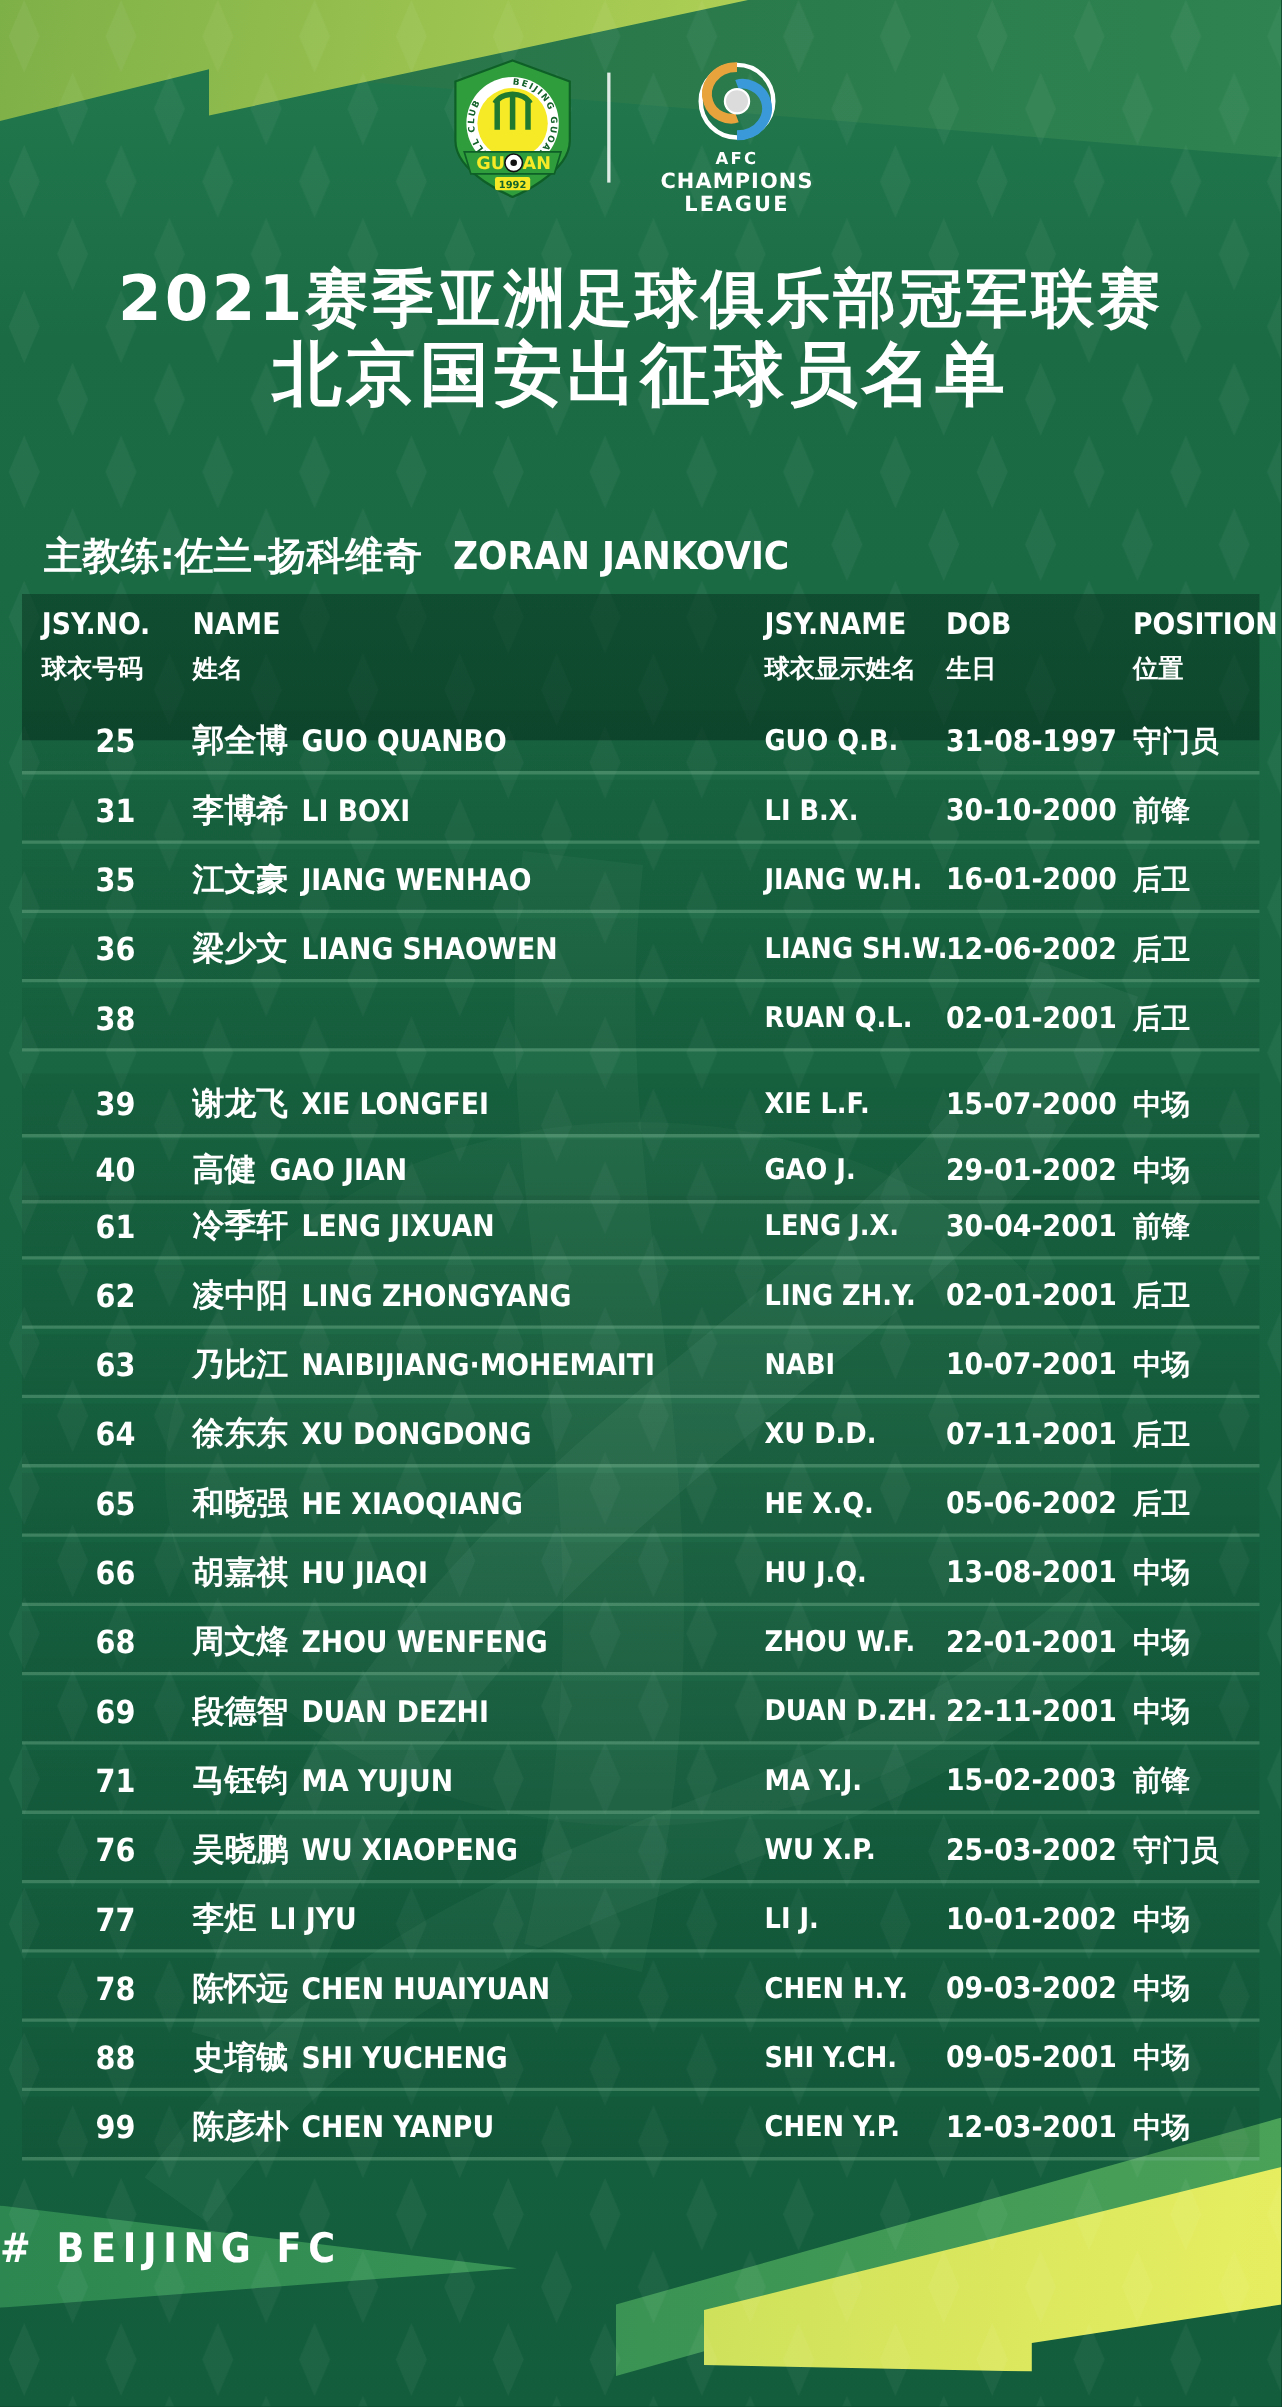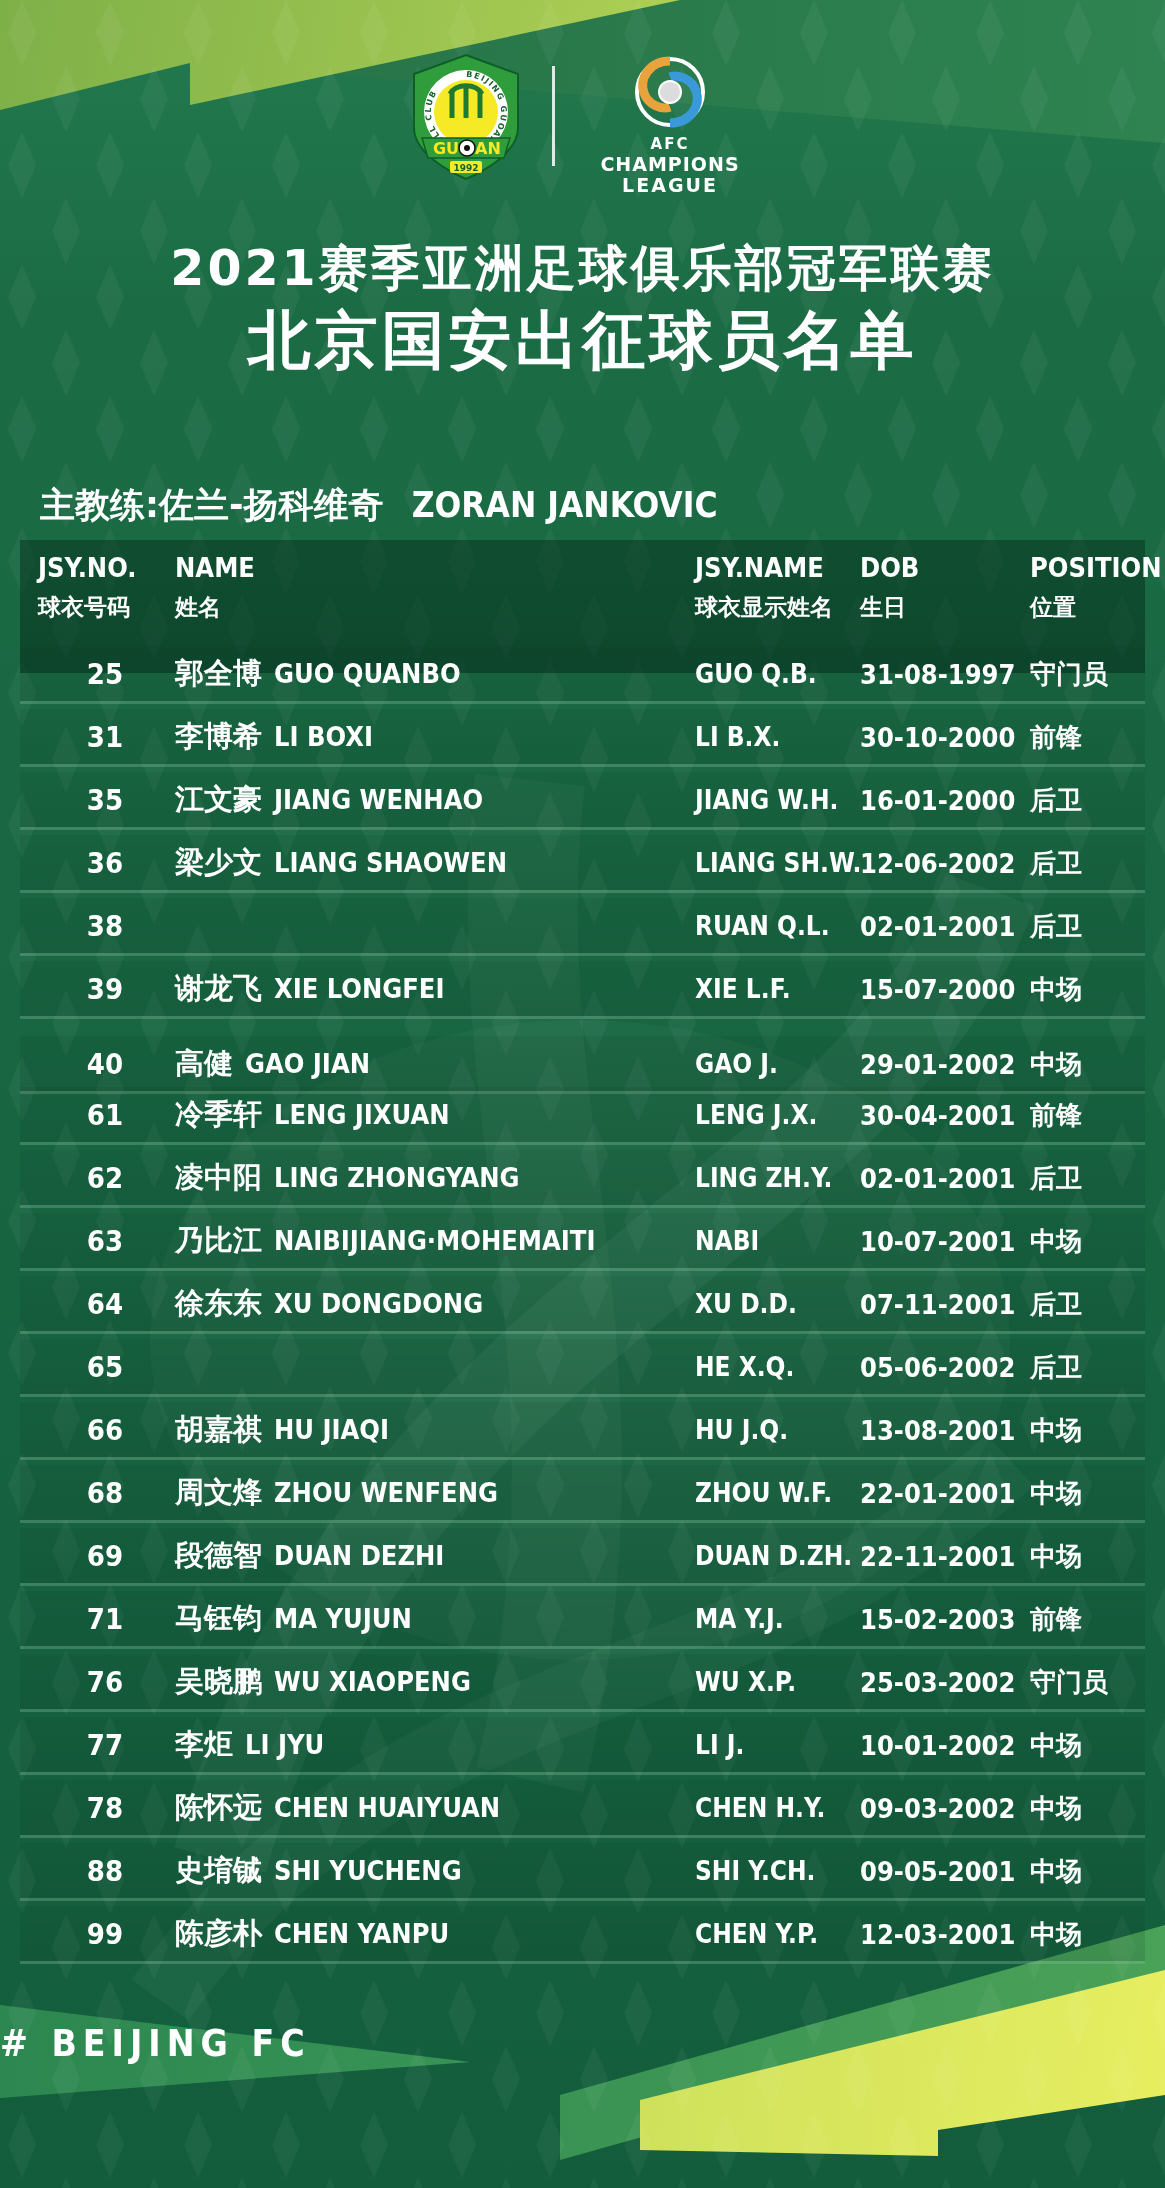--- a/index.html
+++ b/index.html
@@ -28,21 +28,21 @@
   
   .bottom-yellow{position:absolute;left:0;top:1940px;width:1165px;height:248px;
     background:linear-gradient(95deg,#8cbd53 0%,#c9de5a 45%,#e7ee60 100%);
     clip-path:polygon(640px 160px,1165px 30px,1165px 155px,938px 190px,938px 216px,640px 210px);}
   .watermark{position:absolute;left:110px;top:600px;opacity:1;}
   .pattern-layer{position:absolute;inset:0;}
   
   .logo-row{position:absolute;top:52px;left:0;width:100%;display:flex;justify-content:center;align-items:flex-start;gap:30px;}
   .logo-divider{width:3px;height:100px;background:rgba(255,255,255,.85);margin-top:14px;}
   .title{position:absolute;left:0;width:100%;text-align:center;font-weight:900;line-height:1.05;}
-  .title1{top:243px;font-size:49px;letter-spacing:3px;}
+  .title1{top:243px;font-size:57px;letter-spacing:3px;}
   .title2{top:308px;font-size:63px;letter-spacing:4px;}
   .coach{position:absolute;left:40px;top:482px;font-size:35px;font-weight:bold;white-space:nowrap;}
   .coach .en{margin-left:16px;font-stretch:condensed;}
   
   .thead{position:absolute;left:20px;top:540px;width:1125px;height:133px;
     background:linear-gradient(180deg,rgba(5,48,29,.50),rgba(5,48,29,.58));}
   .hcell{position:absolute;top:0;height:100%;}
   .hcell .en{position:absolute;top:12px;font-size:27px;font-weight:bold;white-space:nowrap;font-stretch:condensed;}
   .hcell .cn{position:absolute;top:52px;font-size:23px;font-weight:bold;white-space:nowrap;}
   .h-no{left:18px}.h-name{left:155px}.h-jsy{left:675px}.h-dob{left:840px}.h-pos{left:1010px}
@@ -204,21 +204,21 @@
     <span class="cell c-pos">后卫</span>
   </div>
 
   <div class="trow" style="top: 252px;">
     <span class="cell c-no">38</span>
     <span class="cell c-jsy">RUAN Q.L.</span>
     <span class="cell c-dob">02-01-2001</span>
     <span class="cell c-pos">后卫</span>
   </div>
 
-  <div class="trow" style="top: 315px;">
+  <div class="trow" style="top: 330px;">
     <span class="cell c-no">39</span>
     <span class="cell c-name">
       <span class="cn">谢龙飞</span><span class="en">XIE LONGFEI</span>
     </span>
     <span class="cell c-jsy">XIE L.F.</span>
     <span class="cell c-dob">15-07-2000</span>
     <span class="cell c-pos">中场</span>
   </div>
 
   <div class="trow" style="top: 378px; margin-top: 12px;">
@@ -266,20 +266,23 @@
     <span class="cell c-name">
       <span class="cn">徐东东</span><span class="en">XU DONGDONG</span>
     </span>
     <span class="cell c-jsy">XU D.D.</span>
     <span class="cell c-dob">07-11-2001</span>
     <span class="cell c-pos">后卫</span>
   </div>
 
   <div class="trow" style="top: 693px;">
     <span class="cell c-no">65</span>
+    <span class="cell c-name">
+      <span class="cn">和晓强</span><span class="en">HE XIAOQIANG</span>
+    </span>
     <span class="cell c-jsy">HE X.Q.</span>
     <span class="cell c-dob">05-06-2002</span>
     <span class="cell c-pos">后卫</span>
   </div>
 
   <div class="trow" style="top: 756px;">
     <span class="cell c-no">66</span>
     <span class="cell c-name">
       <span class="cn">胡嘉祺</span><span class="en">HU JIAQI</span>
     </span>

